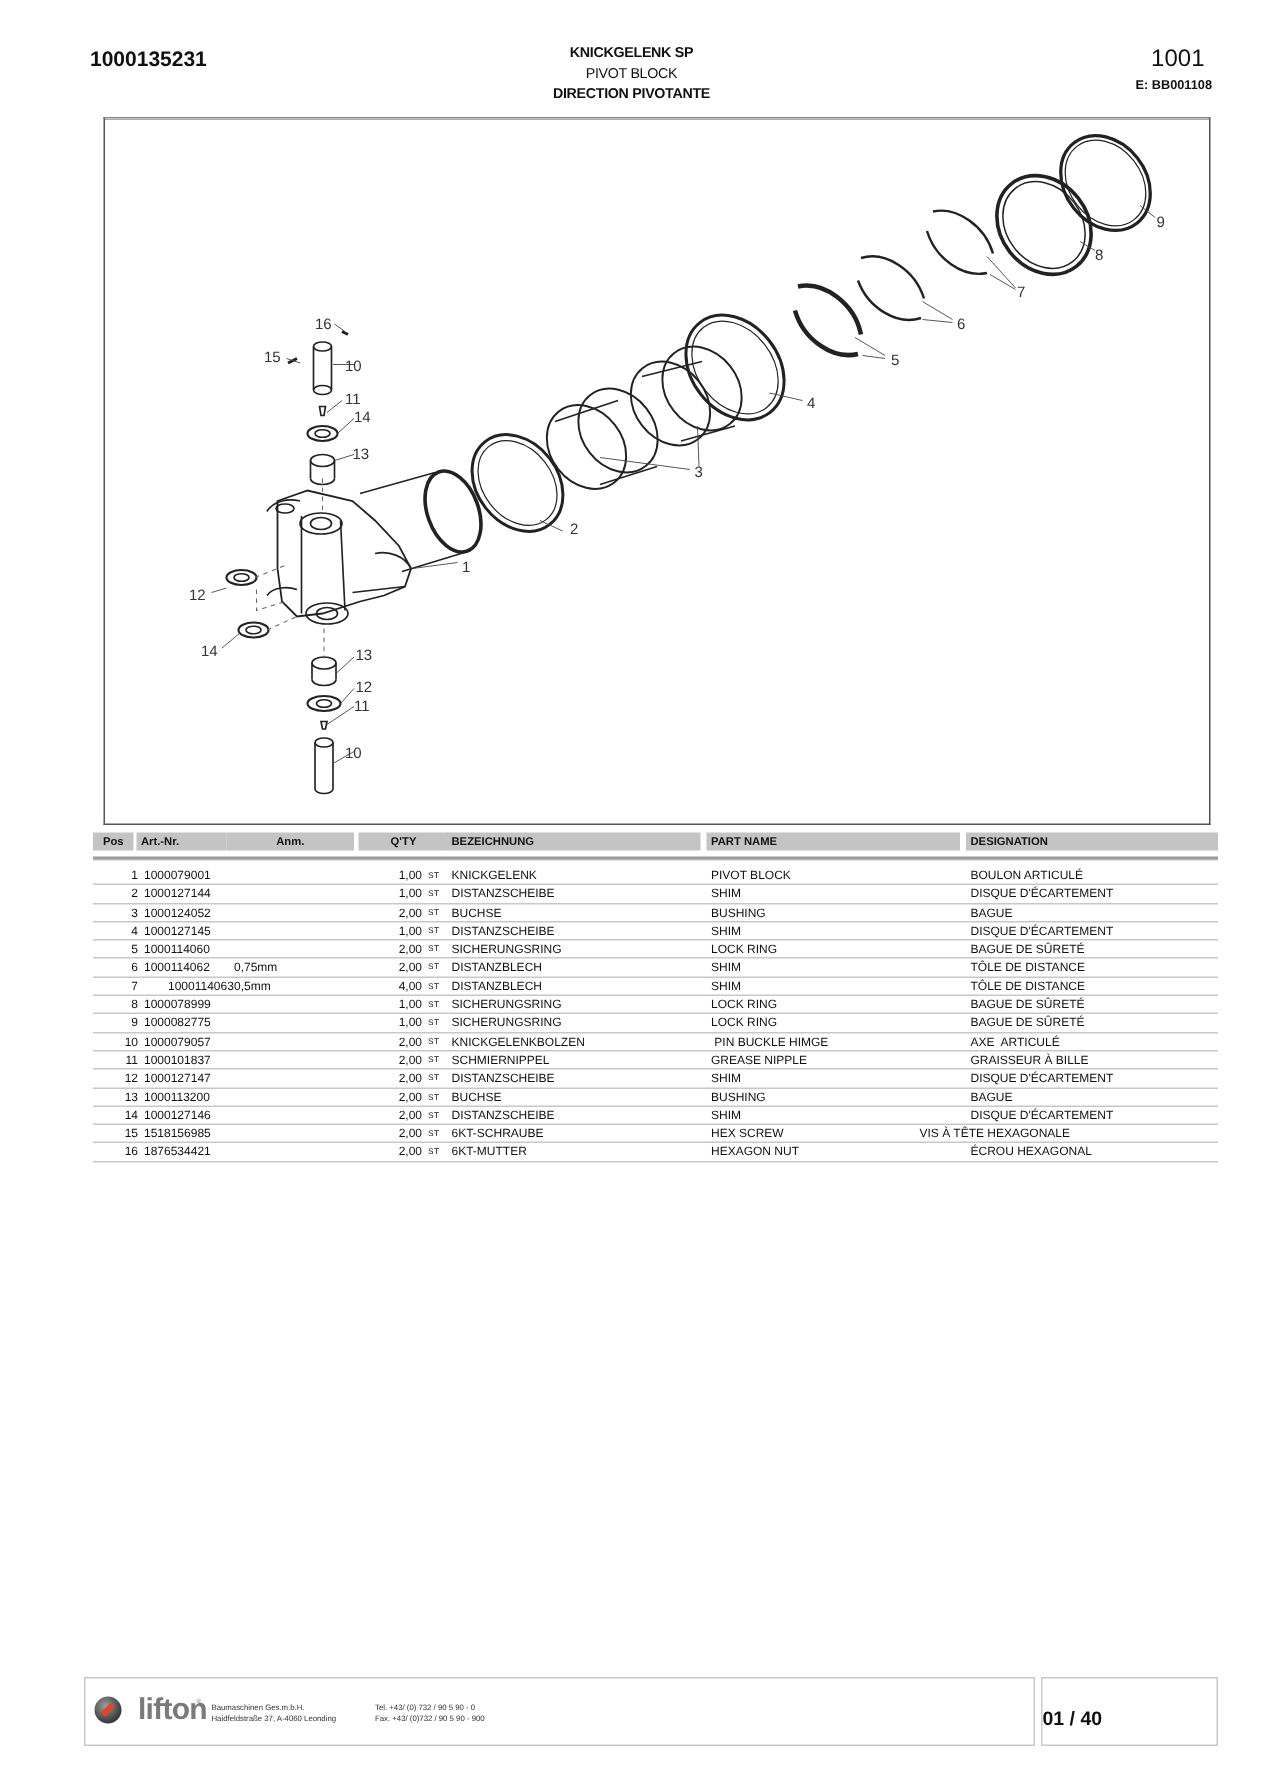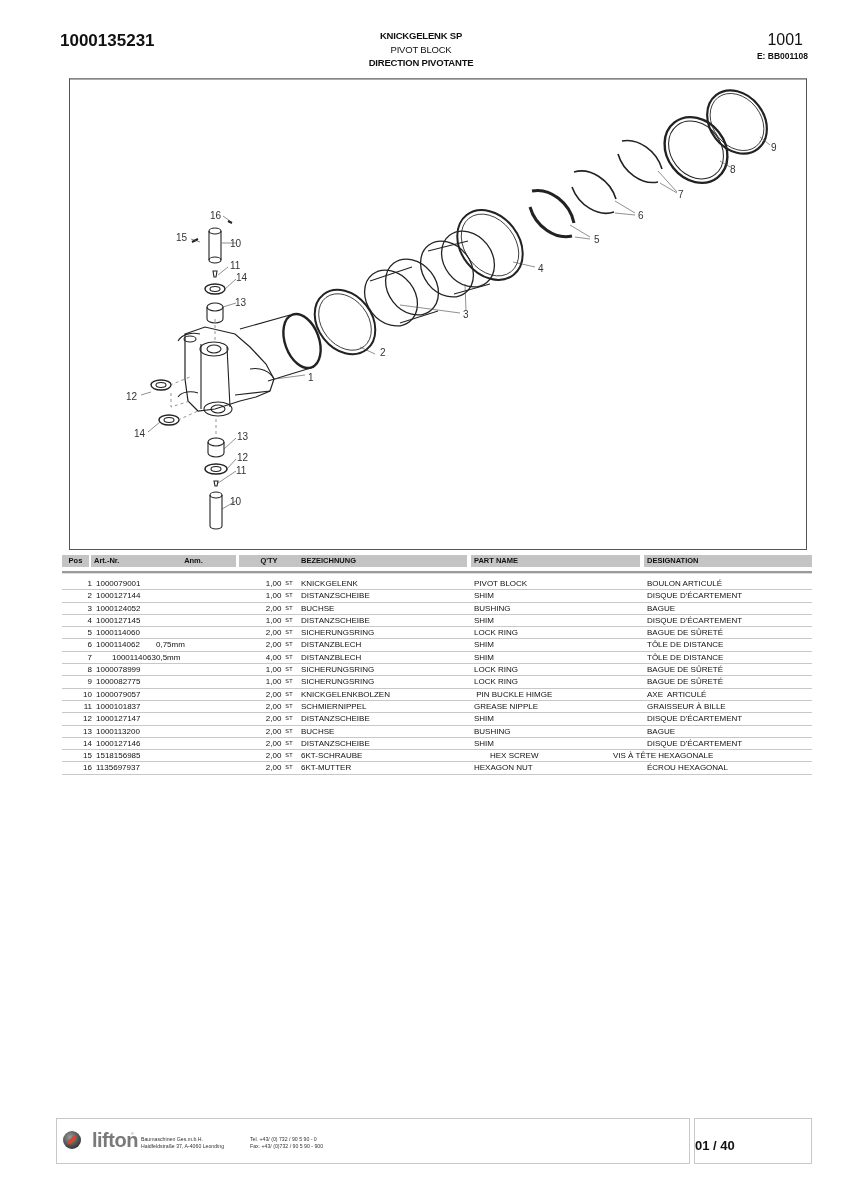--- a/index.html
+++ b/index.html
@@ -1,18 +1,18 @@
 <!DOCTYPE html>
 <html><head>
 <meta charset="utf-8">
 <style>
   html, body { margin: 0; padding: 0; background: #ffffff; }
   body { width: 842px; height: 1190px; position: relative; font-family: "Liberation Sans", sans-serif; color: #111; overflow: hidden; }
   .abs { position: absolute; }
-  .doc-number { left: 60px; top: 31px; font-size: 17px; font-weight: bold; }
+  .doc-number { left: 60px; top: 31px; font-size: 14px; font-weight: bold; }
   .title-block { left: 300px; width: 242px; top: 29px; text-align: center; font-size: 9.5px; font-weight: bold; line-height: 13.5px; letter-spacing: -0.2px; }
   .title-block .sub { font-weight: normal; }
   .title-block .sub2 { font-weight: bold; }
   .page-code { right: 39px; top: 31px; font-size: 16px; font-weight: normal; text-align: right; }
   .drawing-ref { right: 34px; top: 51px; font-size: 8.5px; font-weight: bold; text-align: center; }
 
   .diagram-frame { left: 69px; top: 78px; width: 736px; height: 470px; border: 1px solid #555; border-top-color: #888; border-left-color: #555; box-shadow: inset 0 1px 0 #aaa; background: #fff; }
   .diagram-frame svg { position: absolute; left: 0; top: 0; }
 
   .table { left: 62px; top: 555px; width: 750px; font-size: 8px; }
@@ -317,27 +317,27 @@
     <div class="td" style="left:412px;white-space:pre;">SHIM</div>
     <div class="td" style="left:585px;white-space:pre;">DISQUE D'ÉCARTEMENT</div>
   </div>
 
   <div class="tr">
     <div class="td" style="left:0;width:30px;text-align:right;">15</div>
     <div class="td" style="left:34px;">1518156985</div>
     <div class="td" style="left:94px;"></div>
     <div class="td" style="left:180px;width:51px;text-align:right;"><span>2,00</span><span class="unit">ST</span></div>
     <div class="td" style="left:239px;">6KT-SCHRAUBE</div>
-    <div class="td" style="left:428px;white-space:pre;">HEX SCREW</div>
+    <div class="td" style="left:412px;white-space:pre;">HEX SCREW</div>
     <div class="td" style="left:551px;white-space:pre;">VIS À TÊTE HEXAGONALE</div>
   </div>
 
   <div class="tr">
     <div class="td" style="left:0;width:30px;text-align:right;">16</div>
-    <div class="td" style="left:34px;">1135697937</div>
+    <div class="td" style="left:34px;">1876534421</div>
     <div class="td" style="left:94px;"></div>
     <div class="td" style="left:180px;width:51px;text-align:right;"><span>2,00</span><span class="unit">ST</span></div>
     <div class="td" style="left:239px;">6KT-MUTTER</div>
     <div class="td" style="left:412px;white-space:pre;">HEXAGON NUT</div>
     <div class="td" style="left:585px;white-space:pre;">ÉCROU HEXAGONAL</div>
   </div>
 </div>
 </div>
 
 <div class="abs footer-box">

